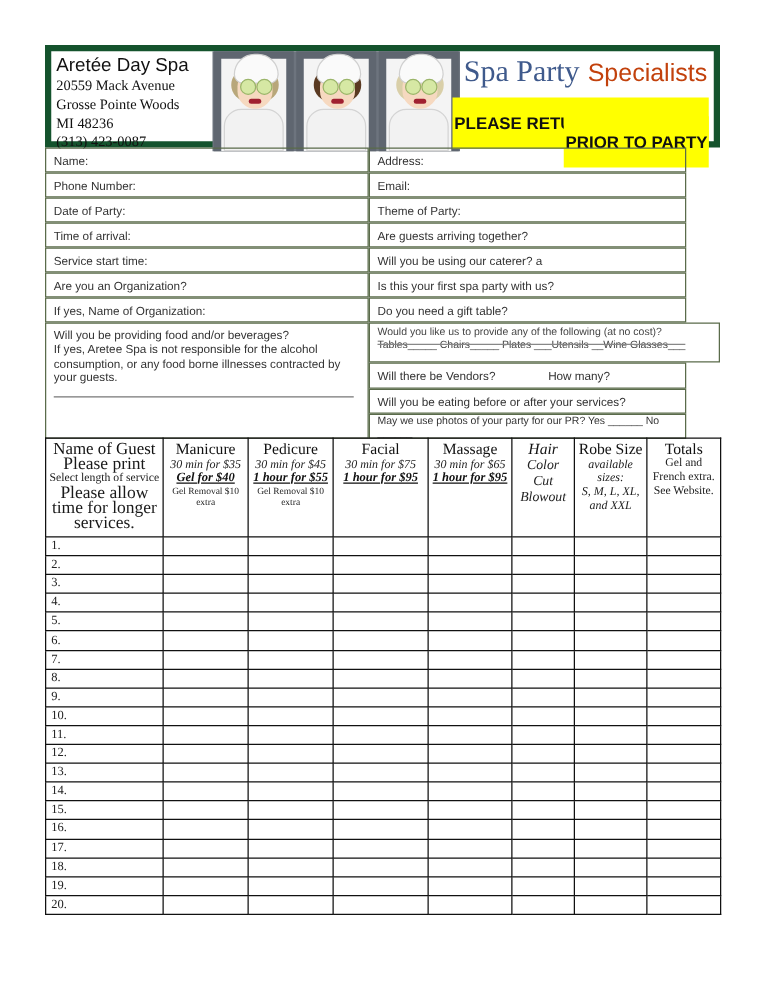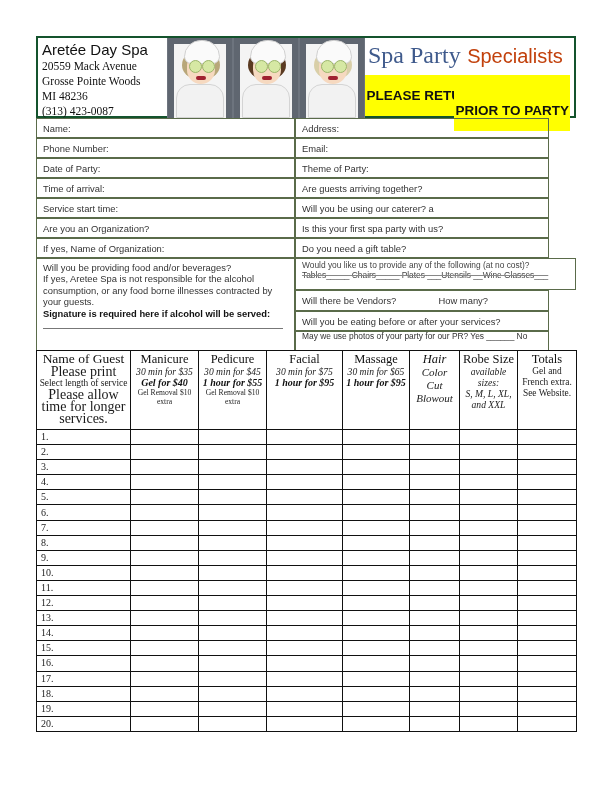--- a/index.html
+++ b/index.html
@@ -1,19 +1,19 @@
 <!DOCTYPE html>
 <html><head>
 <meta charset="utf-8">
 <style>
   html, body { margin: 0; padding: 0; background: #ffffff; }
   body { width: 612px; height: 792px; position: relative; overflow: hidden; font-family: "Liberation Sans", sans-serif; color: #1a1a1a; }
 
   
-  .header { position: absolute; left: 36px; top: 36px; width: 540px; height: 82px; border: 2px solid #14532d; box-sizing: border-box; }
+  .header { position: absolute; left: 36px; top: 36px; width: 540px; height: 82px; border: 5px solid #14532d; box-sizing: border-box; }
   .biz { position: absolute; left: 4px; top: 3px; width: 126px; }
   .biz-name { font-family: "Liberation Sans", sans-serif; font-size: 15px; line-height: 18px; color: #111; }
   .biz-line { font-family: "Liberation Serif", serif; font-size: 11.5px; line-height: 15px; color: #111; }
   .photos { position: absolute; left: 129px; top: 0px; width: 198px; height: 80px; display: flex; background: #6d747e; }
   .photo { flex: 1; position: relative; margin: 0 1px; background: #5f6670; overflow: hidden; }
   .photo .bg { position: absolute; left: 6px; right: 6px; top: 6px; bottom: 0; background: #f4f4f4; }
   .photo .towel { position: absolute; left: 16px; top: 2px; width: 34px; height: 22px; background: #fafafa; border-radius: 18px 18px 8px 8px; border: 1px solid #d0d0d0; }
   .photo .face { position: absolute; left: 19px; top: 16px; width: 28px; height: 30px; background: #f6d9c0; border-radius: 12px 12px 14px 14px; }
   .photo .hair { position: absolute; left: 14px; top: 14px; width: 38px; height: 26px; border-radius: 14px; background: #b8a77a; }
   .photo.p2 .hair { background: #5a3a22; }
@@ -44,21 +44,21 @@
   .vendors { justify-content: space-between; padding-right: 60px; }
 
   
   table.guests { position: absolute; left: 36px; top: 350px; width: 540px; border-collapse: collapse; table-layout: fixed; }
   table.guests th, table.guests td { border: 1.4px solid #111; }
   table.guests th { vertical-align: top; font-family: "Liberation Serif", serif; font-weight: normal; text-align: center; padding: 1px 2px 4px; height: 70px; }
   .th-title { font-size: 12.5px; line-height: 14px; color: #111; }
   .th-title.it { font-style: italic; }
   .th-sub { font-size: 9.4px; line-height: 11px; color: #222; }
   .th-it { font-style: italic; font-size: 9.6px; line-height: 11px; color: #222; }
-  .th-bi { font-style: italic; font-weight: bold; font-size: 10px; line-height: 11px; color: #111; }
+  .th-bi { font-style: italic; font-weight: bold; font-size: 10px; line-height: 11px; color: #111; text-decoration: underline; }
   .th-small { font-size: 7.6px; line-height: 9px; color: #222; }
   .th-name-sub { font-size: 14px; line-height: 12px; }
   .th-name-sub2 { font-size: 9.4px; line-height: 11px; }
   table.guests td { height: 14.1px; padding: 0 0 0 4px; font-family: "Liberation Serif", serif; font-size: 10px; line-height: 12px; color: #222; }
 </style>
 </head>
 <body>
 
 <div class="header">
   <div class="biz">
@@ -127,21 +127,20 @@
   <div class="info-row rightcol" style="top:20px;height:20px">Email:</div>
   <div class="info-row rightcol" style="top:40px;height:20px">Theme of Party:</div>
   <div class="info-row rightcol" style="top:60px;height:20px">Are guests arriving together?</div>
   <div class="info-row rightcol" style="top:80px;height:20px">Will you be using our caterer? a</div>
   <div class="info-row rightcol" style="top:100px;height:20px">Is this your first spa party with us?</div>
   <div class="info-row rightcol" style="top:120px;height:20px">Do you need a gift table?</div>
 
   <div class="food-box">
     <div>Will you be providing food and/or beverages?</div>
     <div>If yes, Aretee Spa is not responsible for the alcohol consumption, or any food borne illnesses contracted by your guests.</div>
-    <div class="sig">Signature is required here if alcohol will be served:</div>
     <div class="line"></div>
   </div>
 
   <div class="provide">
     <div>Would you like us to provide any of the following (at no cost)?</div>
     <div class="items">Tables_____ Chairs_____ Plates ___Utensils __Wine Glasses___</div>
   </div>
   <div class="info-row rightcol vendors" style="top:172px;height:21px">
     <span>Will there be Vendors?</span>
     <span>How many?</span>

